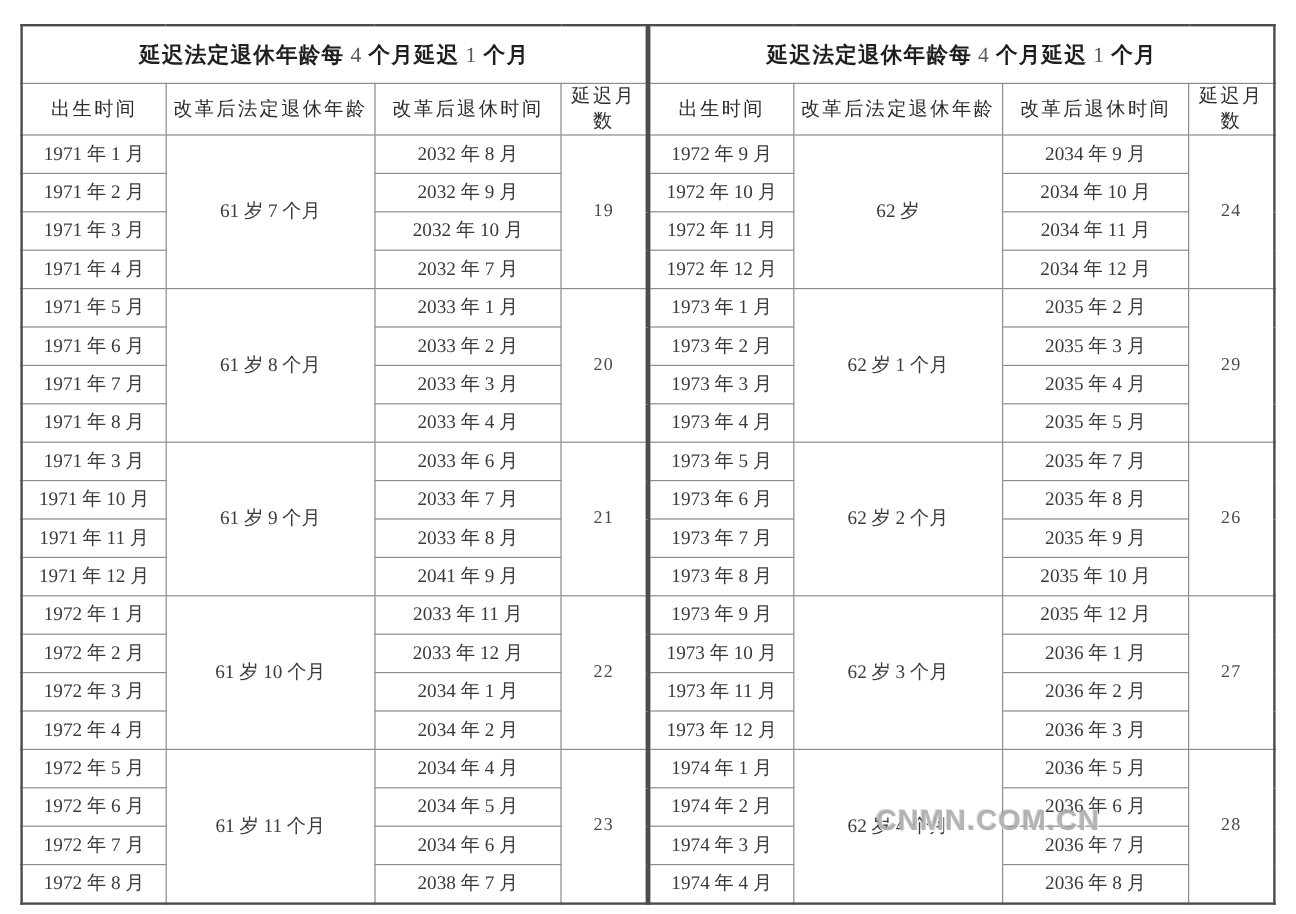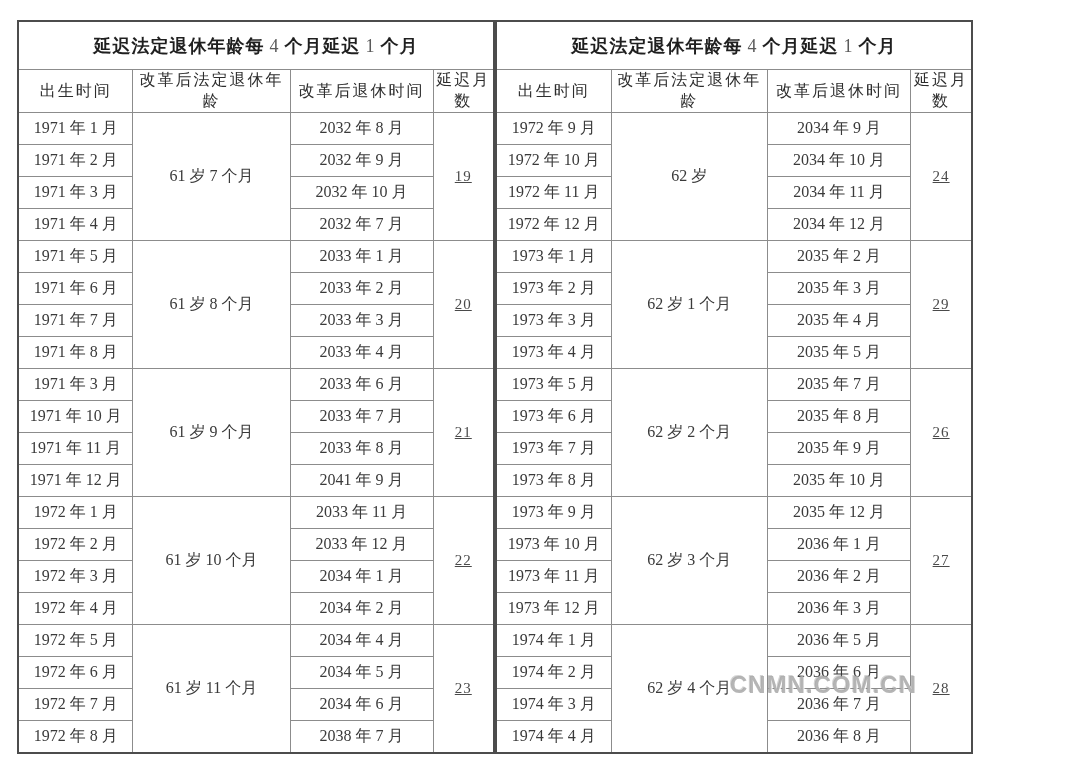--- a/index.html
+++ b/index.html
@@ -6,21 +6,21 @@
   body{
     width:1080px;height:762px;
     background:#ffffff;
     position:relative;
     font-family:"Liberation Serif", serif;
     overflow:hidden;
   }
   .tables-wrap{
     position:absolute;
     left:17px;top:20px;
-    width:956px;height:726px;
+    width:1046px;height:726px;
     display:flex;
     gap:0;
   }
   table.retire-table{
     border-collapse:collapse;
     table-layout:fixed;
     flex:1 1 0;
     height:726px;
     border:2px solid #4c4c4c;
   }
@@ -56,21 +56,20 @@
   .retire-table td.cell{
     height:31px;
     font-size:16px;
     color:#3a3a3a;
     white-space:nowrap;
   }
   .retire-table td.delay{
     font-size:15px;
     color:#4a4a4a;
     letter-spacing:1px;
-    text-decoration:underline;
   }
   .watermark{
     position:absolute;
     left:730px;
     top:671px;
     font-family:"Liberation Sans", sans-serif;
     font-weight:bold;
     font-size:24px;
     letter-spacing:1px;
     color:rgba(168,168,168,0.85);

